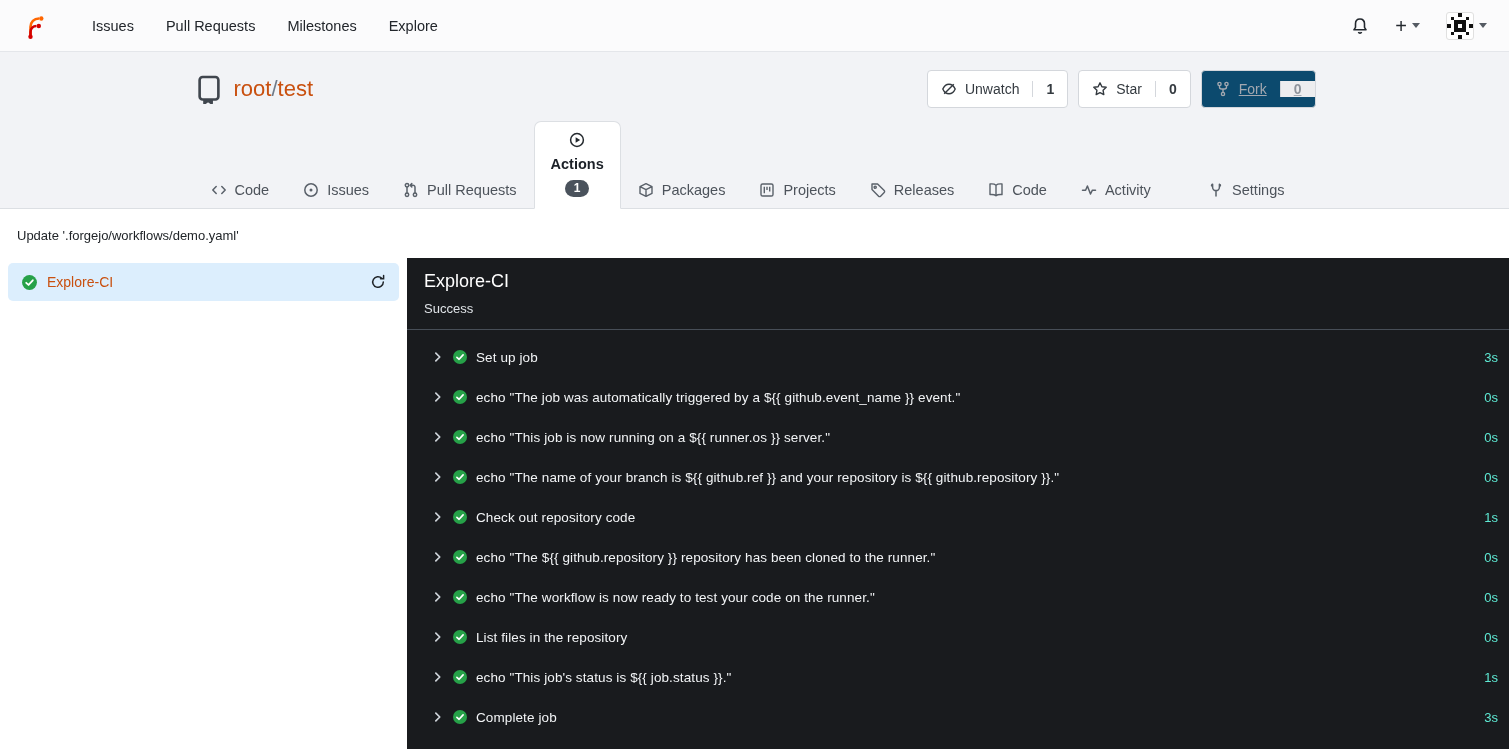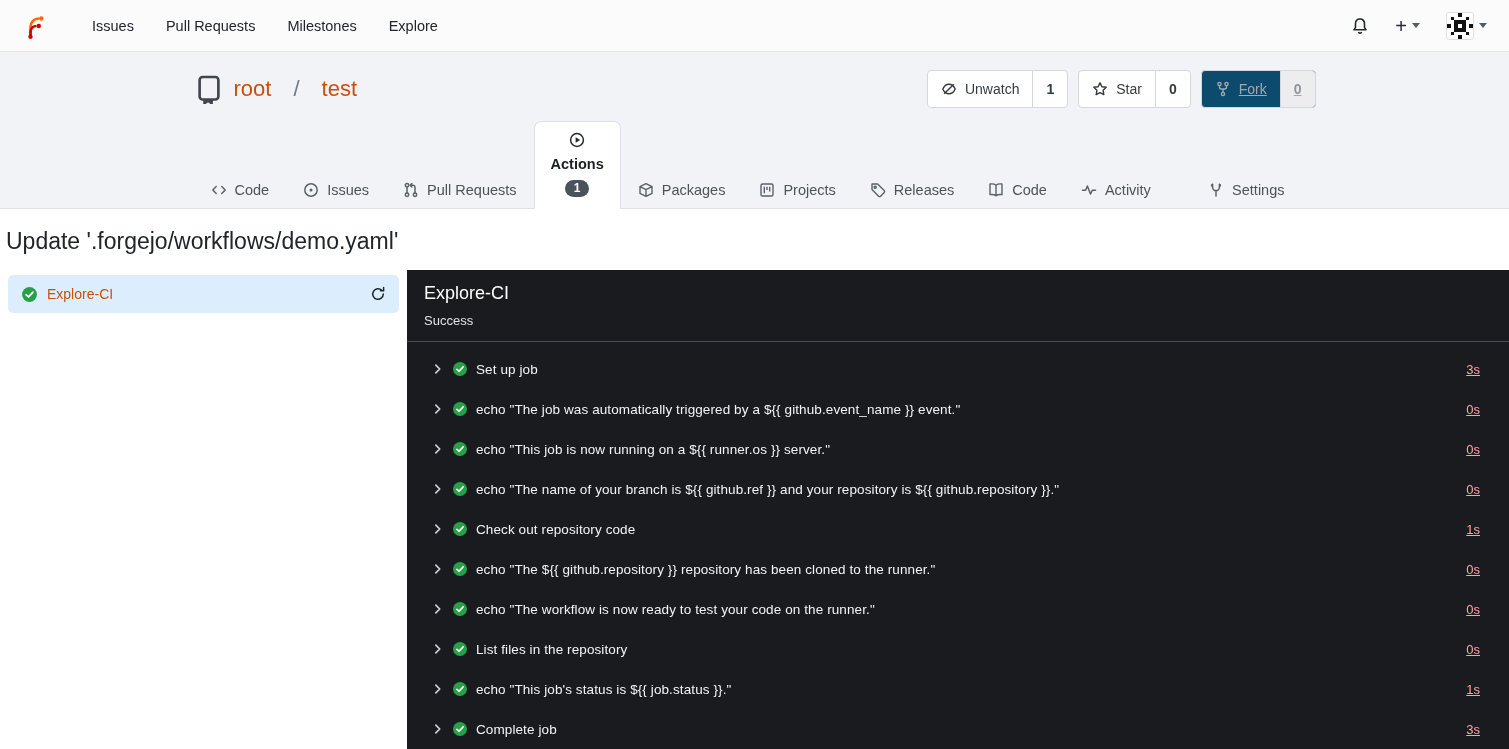--- a/index.html
+++ b/index.html
@@ -24,27 +24,27 @@
   .nav-icon-btn { display:flex; align-items:center; gap:5px; color:#23282e; cursor:pointer; }
   .plus-label { font-size:20px; line-height:1; color:#23282e; }
   .caret { width:0; height:0; border-left:4px solid transparent; border-right:4px solid transparent; border-top:5px solid #555b63; }
   .avatar { width:28px; height:28px; border-radius:3px; background:#ffffff; border:1px solid #e0e0e0; overflow:hidden; }
 
   
   .repo-header { background:#f2f3f6; padding-top:18px; border-bottom:1px solid #dcdfe3; }
   .repo-header-inner { width:1122px; margin:0 auto; }
   .repo-title-row { display:flex; align-items:center; }
   .repo-icon { color:#40464e; margin-right:10px; }
-  .repo-name { font-size:22px; display:flex; align-items:center; gap:22px; }
+  .repo-name { font-size:22px; display:flex; align-items:center; gap:0; }
   .repo-name a { color:#c9500f; text-decoration:none; cursor:pointer; }
   .repo-sep { color:#6f7a89; }
   .repo-actions { margin-left:auto; display:flex; }
   .btn {
     display:flex; border:1px solid #d4d7dc; border-radius:4px; overflow:hidden;
-    background:#fff; font-size:14px; color:#343a40; height:38px; margin-left:10px; cursor:pointer;
+    background:#fff; font-size:14px; color:#343a40; height:38px; margin-left:10px; cursor:pointer;align-items:center;
   }
   .btn .btn-main { padding:0 13px; display:flex; gap:8px; align-items:center; }
   .btn .btn-count { padding:0 13px; border-left:1px solid #d4d7dc; display:flex; align-items:center; font-weight:700; }
   .btn.disabled { background:#0c4a6e; color:#a3a8b0; cursor:default;text-decoration:underline; }
   .btn.disabled .btn-count { background:#ededef; color:#8e949c; }
 
   
   .tabs-row { display:flex; align-items:flex-end; margin-top:12px; position:relative; top:1px; }
   .tab {
     display:flex; align-items:center; gap:8px; padding:10px 16px 11px;
@@ -56,43 +56,43 @@
     border-radius:7px 7px 0 0; color:#1c2128; font-weight:700;flex-direction:column;
   }
   .tab.active svg { color:#24292e; }
   .tab-badge {
     background:#4a525c; color:#ffffff; border-radius:10px; font-size:12px;
     padding:2px 9px; font-weight:700; line-height:1.1;
   }
   .tab-settings { margin-left:auto; margin-right:14px; }
 
   
-  .page-title { font-size:23px; color:#212529; padding:19px 6px 15px; font-weight:400; margin:0; }
+  .page-title { font-size:13px; color:#212529; padding:19px 17px 15px; font-weight:400; margin:0; }
   .run-view { display:flex; height:527px; }
   .run-sidebar { width:407px; padding:5px 8px; background:#ffffff; }
   .job-item {
     display:flex; align-items:center; gap:9px; background:#dceefd; border-radius:5px;
     padding:0 13px; height:38px; cursor:pointer;
   }
   .job-item-label { color:#c9500f; font-size:14px; }
   .job-refresh { margin-left:auto; color:#1f2429; cursor:pointer; }
 
   .run-panel { flex:1; background:#191b1e; display:flex; flex-direction:column; }
   .panel-header { padding:13px 17px 13px; border-bottom:1px solid #474e57; }
   .panel-title { color:#ffffff; font-size:18px; font-weight:400; margin:0; }
   .panel-status { color:#dfe3e7; font-size:13px; margin-top:9px; }
   .steps { padding-top:7px; }
   .step {
-    height:40px; display:flex; align-items:center; padding:0 29px 0 24px;
+    height:40px; display:flex; align-items:center; padding:0 11px 0 24px;
     font-size:13.5px; color:#f2f4f6; cursor:pointer;
   }
   .step-chevron { color:#ced4da; margin-right:7px; }
   .step-check { margin-right:8px; }
   .step-name { letter-spacing:0.1px; }
-  .step-duration { margin-left:auto; font-size:13px; color:#fca5a5;text-decoration:underline; }
+  .step-duration { margin-left:auto; font-size:13px; color:#5eead4; }
 </style>
 </head>
 <body>
 
 <div class="navbar">
   <span class="logo">
     <svg width="26" height="26" viewBox="0 0 26 26" fill="none">
       <path d="M8.5 25 V14 C8.5 9 12 5.5 17 5.5" stroke="#ff6600" stroke-width="2.6"></path>
       <circle cx="19.3" cy="5.5" r="2.2" fill="#ff6600"></circle>
       <path d="M8.5 22 V19 C8.5 15.5 11 13 14.5 13" stroke="#d40000" stroke-width="2.6"></path>

